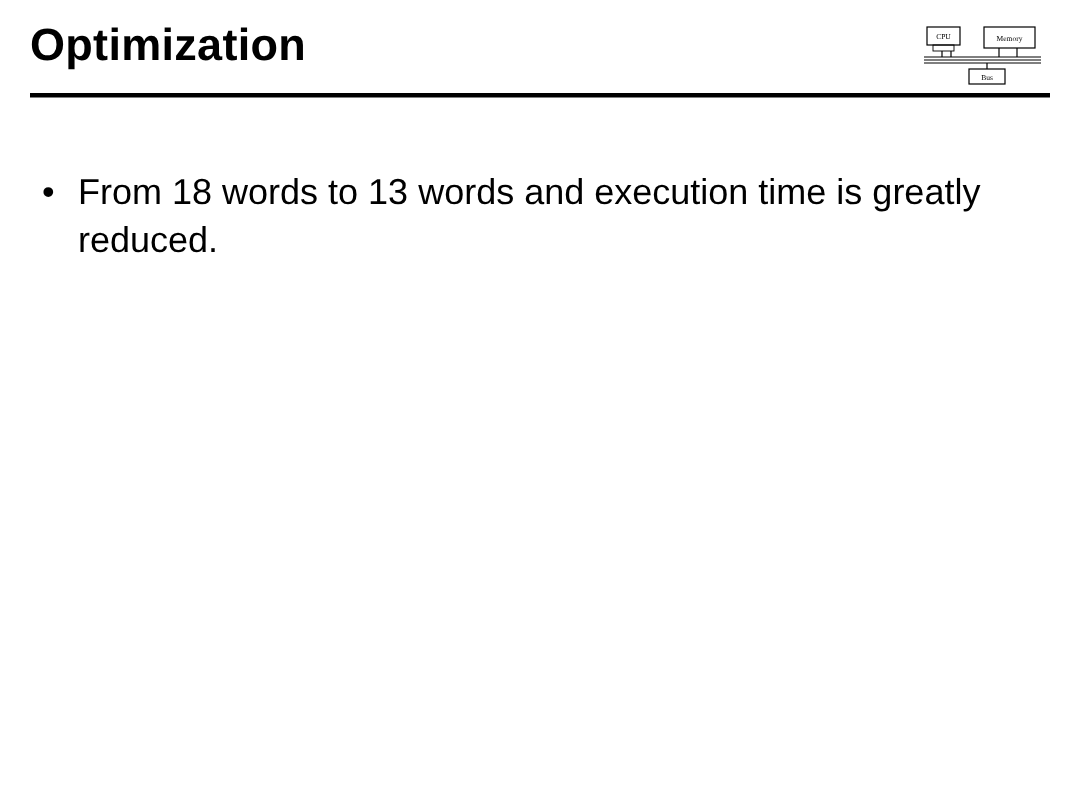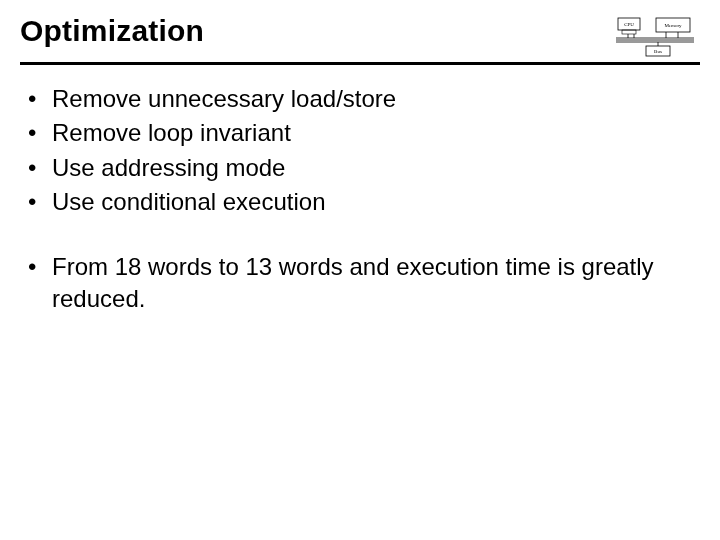--- a/index.html
+++ b/index.html
@@ -94,26 +94,20 @@
       <line x1="62" y1="16" x2="62" y2="22" stroke="#000" stroke-width="0.8"></line>
 
       <rect x="30" y="30" width="24" height="10" fill="none" stroke="#000" stroke-width="0.8"></rect>
       <line x1="42" y1="26" x2="42" y2="30" stroke="#000" stroke-width="0.8"></line>
       <text x="42" y="37" text-anchor="middle" font-size="5" font-family="Verdana">Bus</text>
     </svg>
   </div>
 
   <hr class="divider">
 
-  <ul class="bullets">
-    <li>Remove unnecessary load/store</li>
-    <li>Remove loop invariant</li>
-    <li>Use addressing mode</li>
-    <li>Use conditional execution</li>
-  </ul>
 
   <div class="gap"></div>
 
   <ul class="bullets">
     <li>From 18 words to 13 words and execution time is greatly reduced.</li>
   </ul>
 
 </div>
 
 </body></html>

